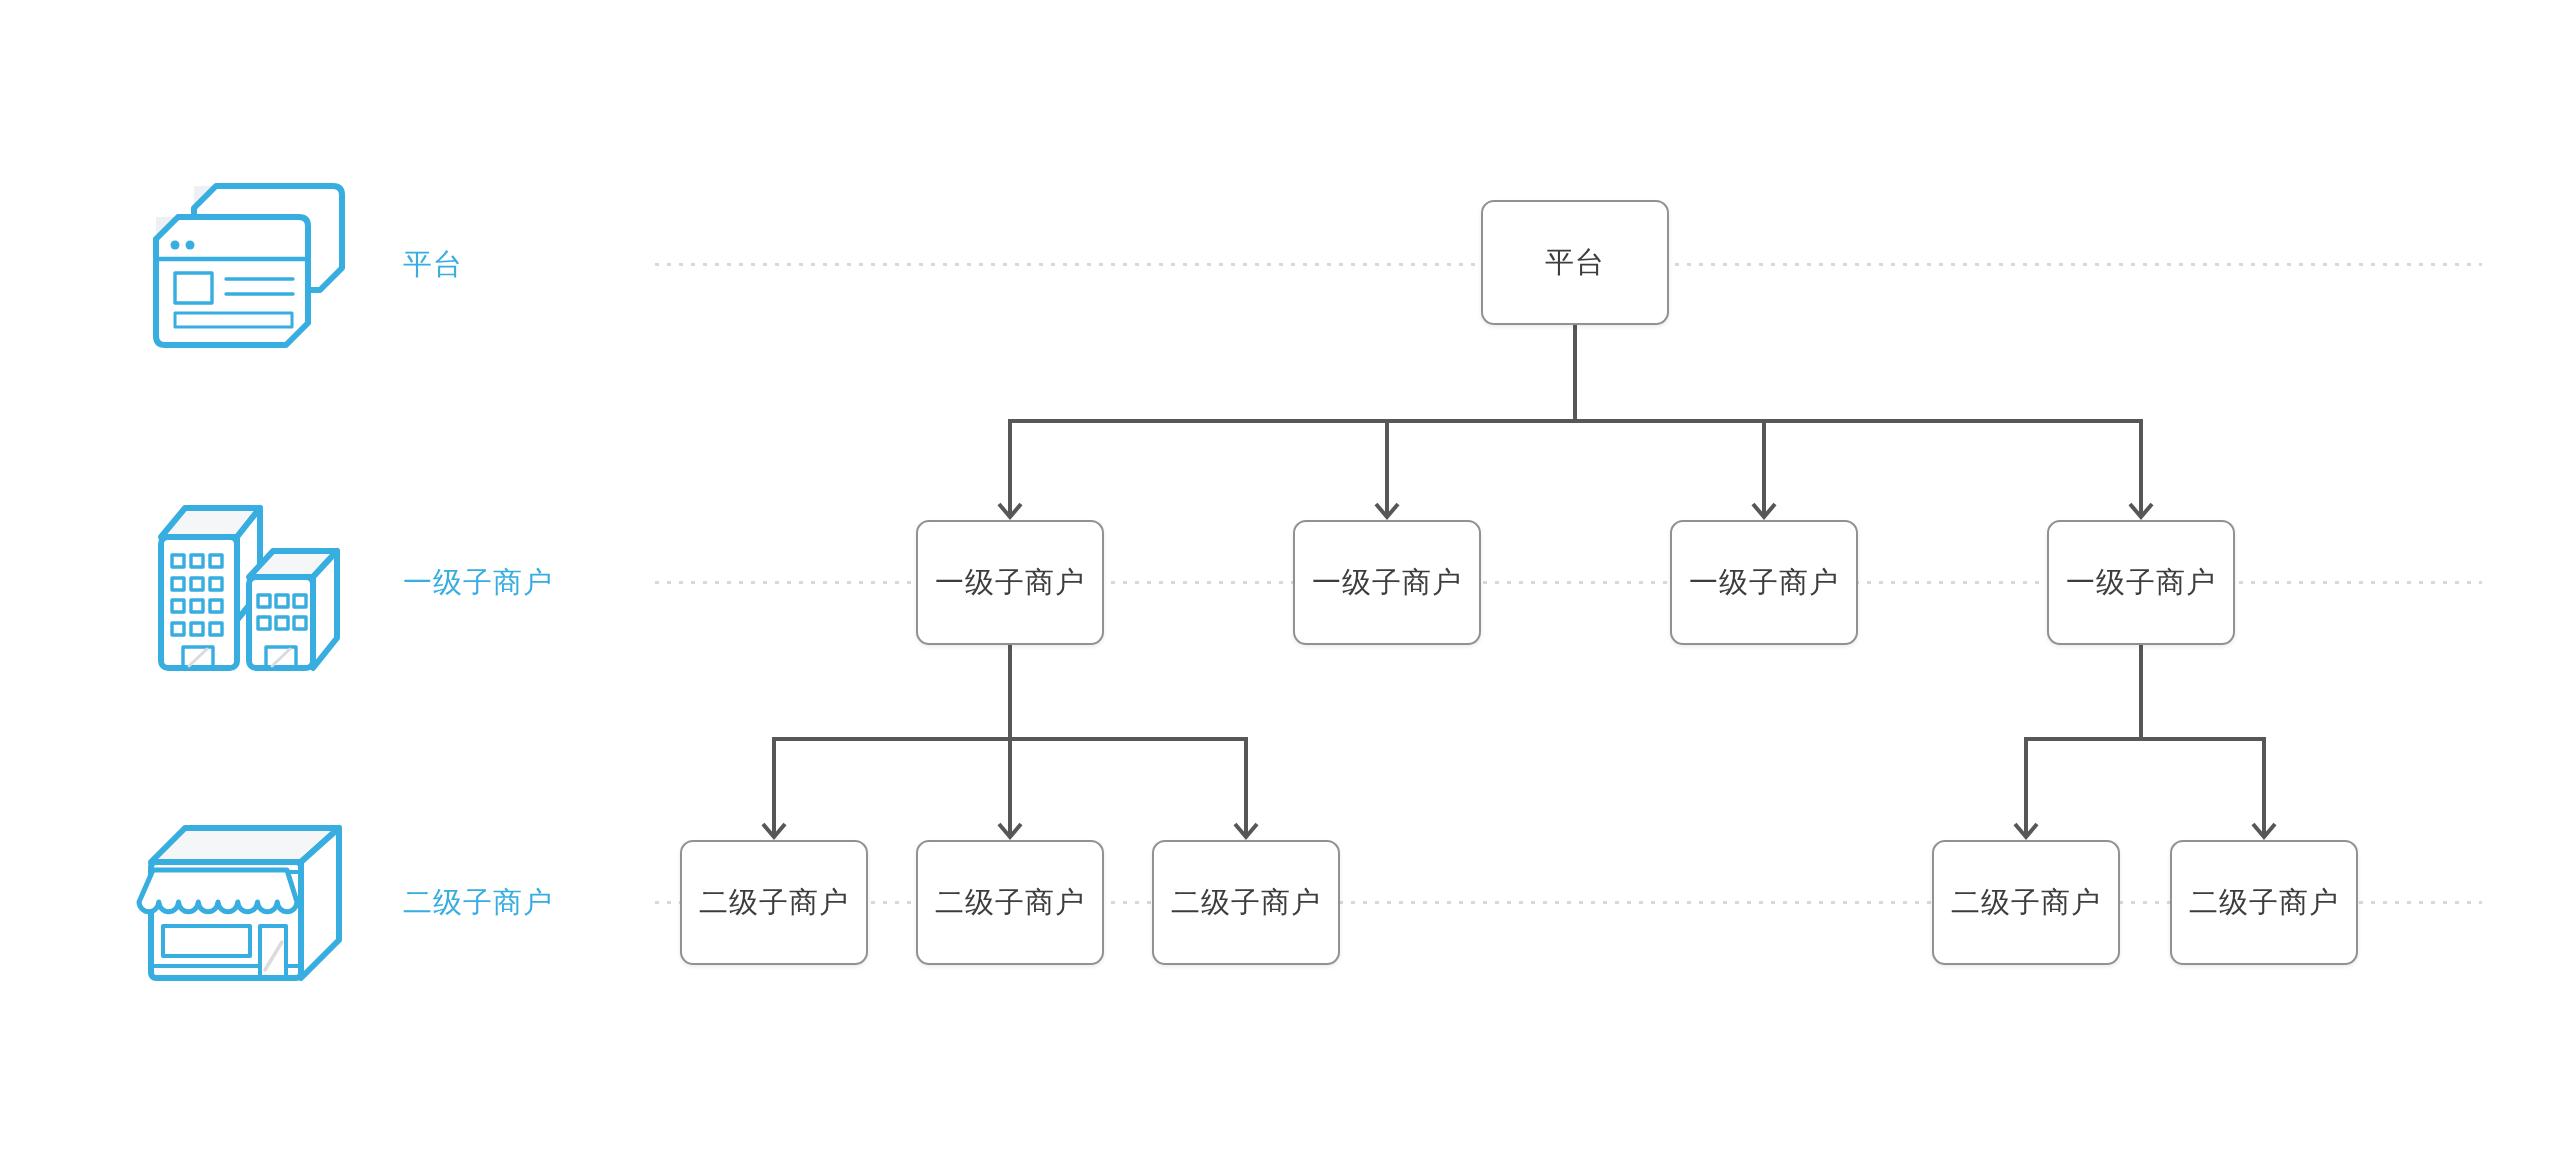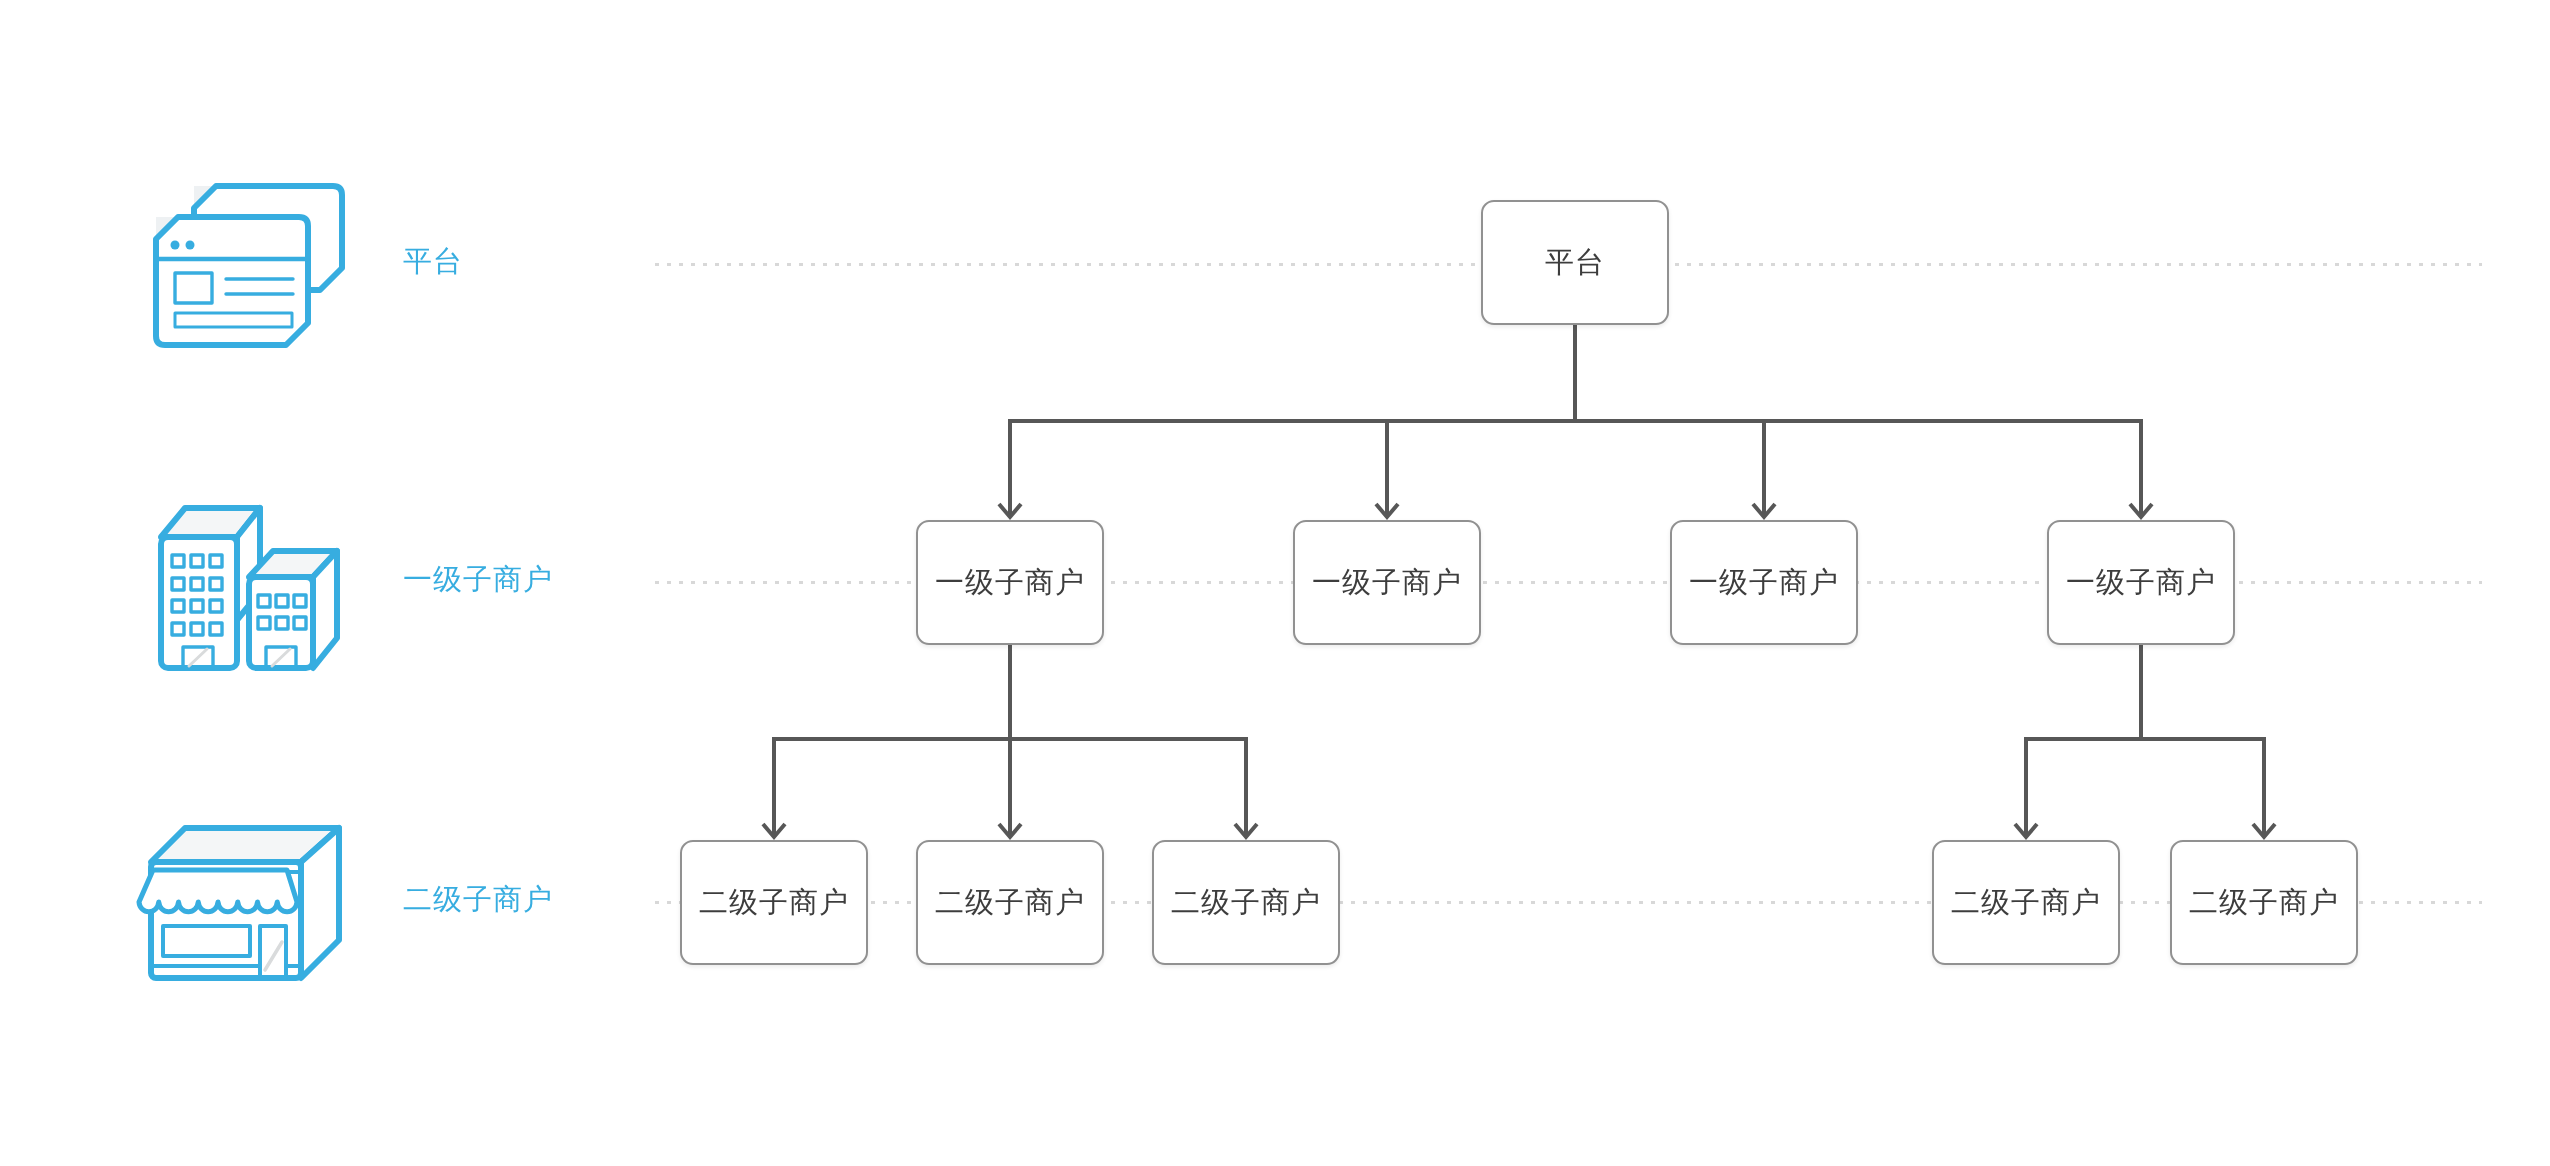--- a/index.html
+++ b/index.html
@@ -2,21 +2,21 @@
 <html><head>
 <meta charset="utf-8">
 <style>
   html,body{margin:0;padding:0;background:#ffffff;}
   .canvas{
     position:relative;
     width:2550px;
     height:1166px;
     background:#ffffff;
     overflow:hidden;
-    font-family:Liberation Mono, monospace;
+    font-family:Liberation Sans, sans-serif;
   }
   .dotted{
     position:absolute;
     left:651px;
     width:1831px;
     height:5px;
     background-image:radial-gradient(ellipse 2.2px 1.8px at center,#d8d8d8 99%,rgba(255,255,255,0) 100%);
     background-size:12px 5px;
     background-repeat:repeat-x;
     z-index:1;

